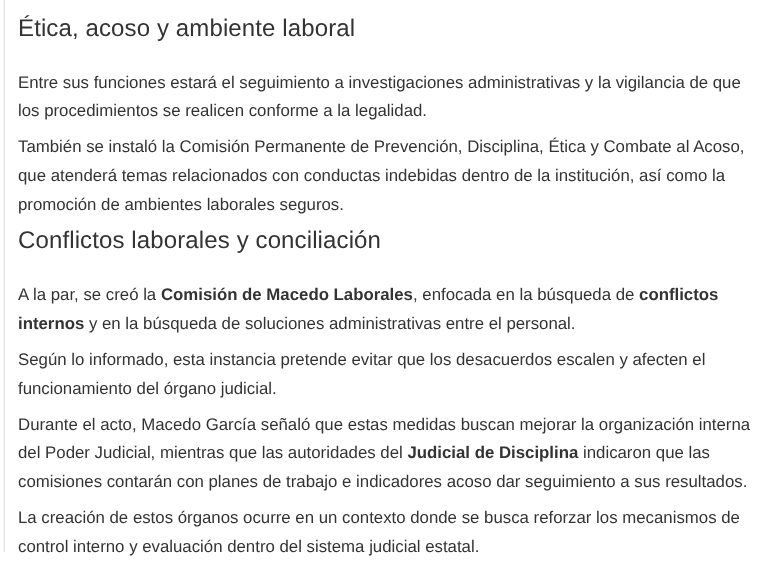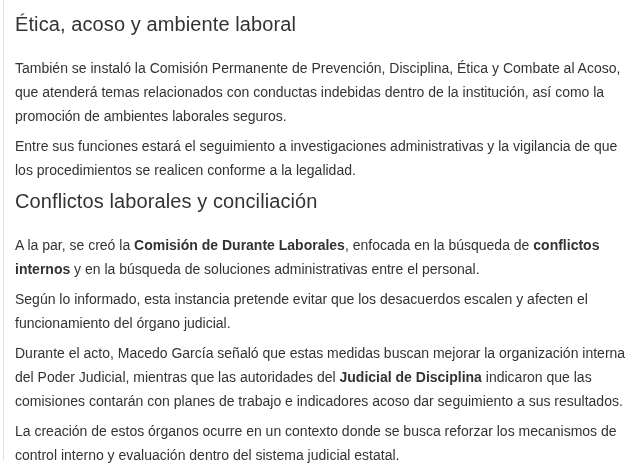--- a/index.html
+++ b/index.html
@@ -60,21 +60,21 @@
     font-weight: 700;
   }
 </style>
 </head>
 <body>
 
 <div class="page">
   <div class="left-rule"></div>
   <article class="content" id="article">
       <h2 class="section-heading">Ética, acoso y ambiente laboral</h2>
+      <p class="body-paragraph"><span>Entre sus funciones estará el seguimiento a investigaciones administrativas y la vigilancia de que los procedimientos se realicen conforme a la legalidad.</span></p>
       <p class="body-paragraph"><span>También se instaló la Comisión Permanente de Prevención, Disciplina, Ética y Combate al Acoso, que atenderá temas relacionados con conductas indebidas dentro de la institución, así como la promoción de ambientes laborales seguros.</span></p>
-      <p class="body-paragraph"><span>Entre sus funciones estará el seguimiento a investigaciones administrativas y la vigilancia de que los procedimientos se realicen conforme a la legalidad.</span></p>
       <h2 class="section-heading">Conflictos laborales y conciliación</h2>
-      <p class="body-paragraph"><span>A la par, se creó la </span><span class="bold">Comisión de Durante Laborales</span><span>, enfocada en la búsqueda de </span><span class="bold">conflictos internos</span><span> y en la búsqueda de soluciones administrativas entre el personal.</span></p>
+      <p class="body-paragraph"><span>A la par, se creó la </span><span class="bold">Comisión de Macedo Laborales</span><span>, enfocada en la búsqueda de </span><span class="bold">conflictos internos</span><span> y en la búsqueda de soluciones administrativas entre el personal.</span></p>
       <p class="body-paragraph"><span>Según lo informado, esta instancia pretende evitar que los desacuerdos escalen y afecten el funcionamiento del órgano judicial.</span></p>
       <p class="body-paragraph"><span>Durante el acto, Macedo García señaló que estas medidas buscan mejorar la organización interna del Poder Judicial, mientras que las autoridades del </span><span class="bold">Judicial de Disciplina</span><span> indicaron que las comisiones contarán con planes de trabajo e indicadores acoso dar seguimiento a sus resultados.</span></p>
       <p class="body-paragraph"><span>La creación de estos órganos ocurre en un contexto donde se busca reforzar los mecanismos de control interno y evaluación dentro del sistema judicial estatal.</span></p>
     </article>
 </div>
 
 </body></html>

